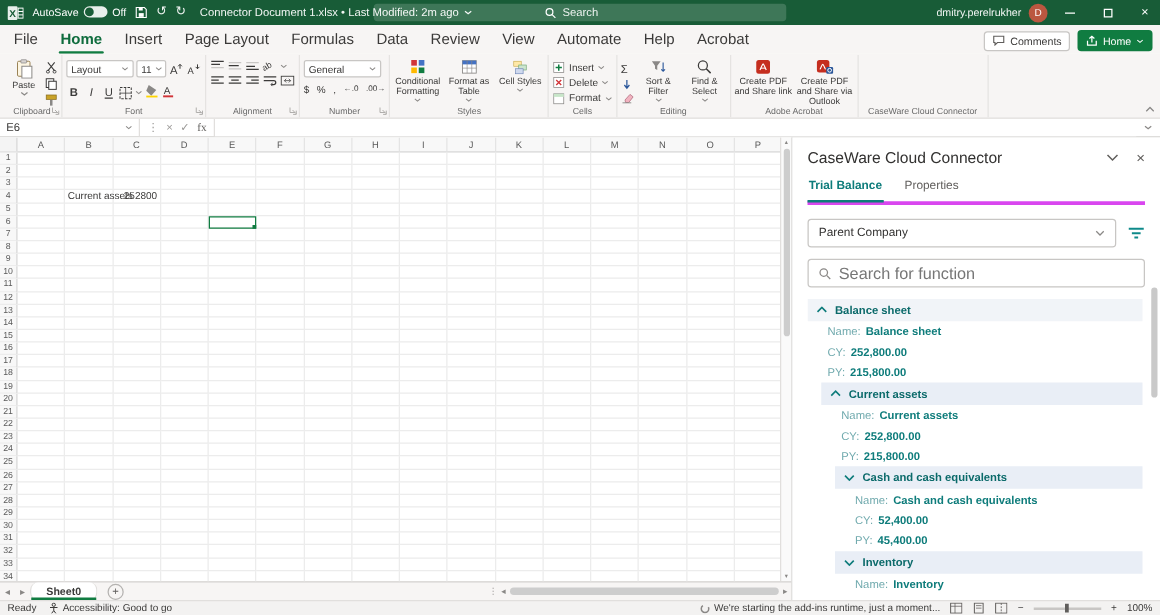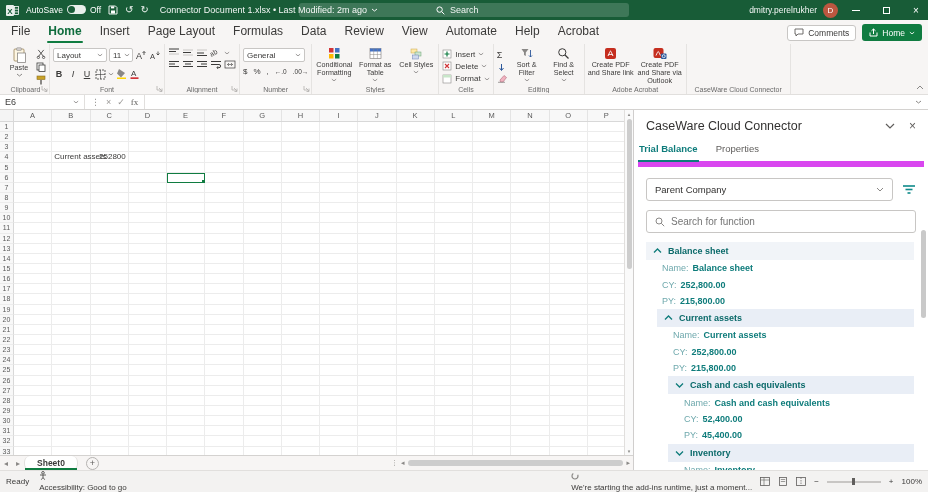--- a/index.html
+++ b/index.html
@@ -48,21 +48,21 @@
   .frow { display:flex; align-items:center; gap:2px; }
   .select { background:#fff; border:1px solid #c8c6c4; border-radius:2px; font-size:8px; height:14px; display:flex; align-items:center; padding:0 3px; gap:3px; }
   .sel-grow { flex:1; }
   .btn-letter { width:12px; text-align:center; font-size:9px; }
   .bld { font-weight:bold; } .itl { font-style:italic; } .und { text-decoration:underline; }
   .cv { color:#8a8886; }
   .icon { display:inline-flex; line-height:0; }
 
   
   .fbar { flex:0 0 15px; display:flex; align-items:stretch; background:#fff; border-bottom:1px solid #d4d2d0; font-size:9px; }
-  .namebox { width:85px; display:flex; align-items:center; padding:0 5px; border-right:1px solid #e1dfdd; gap:4px; }
+  .namebox { width:112px; display:flex; align-items:center; padding:0 5px; border-right:1px solid #e1dfdd; gap:4px; }
   .namebox .nb-ref { flex:1; }
   .fb-btns { display:flex; align-items:center; gap:6px; padding:0 6px; color:#9a9896; border-right:1px solid #e1dfdd; }
   .fb-fx { font-family:"Liberation Serif","DejaVu Serif",serif; color:#605e5c; }
   .fb-input { flex:1; border:none; outline:none; font-size:9px; padding:0 4px; }
   .fb-expand { display:flex; align-items:center; padding:0 6px; color:#8a8886; }
 
   
   .main { flex:1; display:flex; min-height:0; }
   .grid-wrap { width:634px; flex:0 0 634px; display:flex; flex-direction:column; border-right:1px solid #d0cecd; background:#fff; }
   .grid-top { flex:1; display:flex; min-height:0; }
@@ -86,45 +86,45 @@
   .add-sheet { margin-left:8px; width:13px; height:13px; border-radius:50%; border:1px solid #b5b3b1; display:flex; align-items:center; justify-content:center; font-size:9px; color:#605e5c; }
   .hscroll { margin-left:auto; display:flex; align-items:center; gap:3px; width:242px; padding-right:3px; font-size:7px; }
   .hthumb { flex:1; height:6px; background:#cdcdcd; border-radius:3px; }
 
   
   .pane { flex:1; background:#fff; display:flex; flex-direction:column; position:relative; min-width:0; }
   .pane-header { display:flex; align-items:center; margin:9px 12px 0; }
   .pane-title { font-size:12.5px; color:#323130; }
   .pane-hicons { margin-left:auto; display:flex; align-items:center; gap:14px; color:#605e5c; }
   .pane-close { font-size:12px; line-height:1; }
-  .pane-tabs { display:flex; gap:16px; margin:10px 4px 0; border-bottom:6px solid #d946ef; }
+  .pane-tabs { display:flex; gap:16px; margin:10px 12px 0; border-bottom:3px solid #d946ef; }
   .ptab { font-size:9.5px; color:#605e5c; padding:0 1px 6px; }
   .ptab.active { color:#0e7c7b; font-weight:bold; border-bottom:2px solid #0e7c7b; margin-bottom:-1px; }
   .entity-row { display:flex; align-items:center; gap:9px; margin:11px 12px 0; }
   .dropdown { flex:1; height:23px; border:1px solid #c8c6c4; border-radius:3px; display:flex; align-items:center; padding:0 8px; font-size:9.5px; color:#323130; }
   .dropdown .cv { margin-left:auto; }
   .search-row { margin:9px 12px 0; height:23px; border:1px solid #c8c6c4; border-radius:3px; display:flex; align-items:center; padding:0 8px; gap:6px; }
-  .search-row input { flex:1; border:none; outline:none; font-size:10px; color:#323130; }
+  .search-row input { flex:1; border:none; outline:none; font-size:13px; color:#323130; }
   .search-row input::placeholder { color:#767676; }
   .tree { margin:9px 0 0 12px; padding-right:14px; flex:1; overflow:hidden; }
   .tree-group { height:18px; display:flex; align-items:center; gap:6px; background:#e9eef6; padding-left:7px; }
   .tree-group.lvl0 { background:#f1f4f8; }
   .tg-label { font-size:9px; font-weight:bold; color:#0b6a6a; }
   .tree-field { height:16.4px; display:flex; align-items:center; gap:4px; font-size:9px; }
   .tf-key { color:#6fa9ad; }
   .tf-val { color:#0e7c7b; font-weight:bold; }
   .pane-scroll { position:absolute; right:2px; top:120px; bottom:8px; width:5px; }
   .pane-thumb { width:5px; height:88px; background:#c9c9c9; border-radius:3px; }
 
   
   .statusbar { flex:0 0 12px; background:#f3f2f1; border-top:1px solid #e1dfdd; display:flex; align-items:center; font-size:8px; color:#3b3a39; padding:0 6px; gap:10px; }
   .sb-right { margin-left:auto; display:flex; align-items:center; gap:8px; }
   .zoom-track { width:54px; height:2px; background:#c8c6c4; position:relative; }
   .zoom-knob { position:absolute; left:25px; top:-2.5px; width:3px; height:7px; background:#605e5c; }
-  .sb-item { display:flex; gap:3px;flex-direction:column; }
+  .sb-item { display:flex; align-items:center; gap:3px; }
 </style>
 </head>
 <body>
 
 <div class="app">
 
   <div class="titlebar">
     <div class="tb-left">
       <span class="icon">
         <svg width="13" height="13" viewBox="0 0 13 13">

